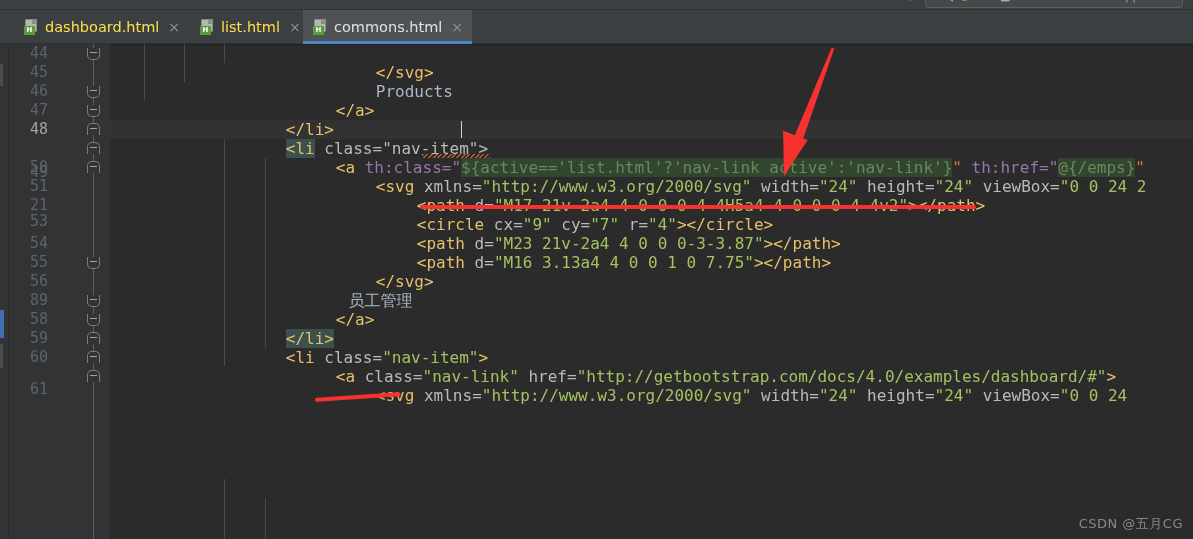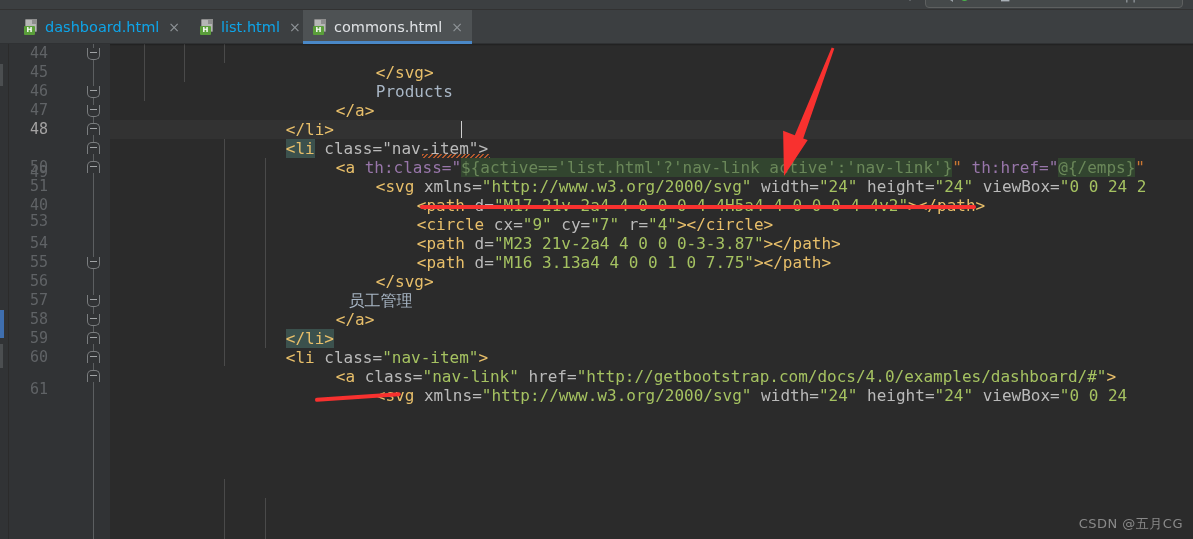--- a/index.html
+++ b/index.html
@@ -84,21 +84,21 @@
     cursor: default;
   }
   .tab.active { background: #4e5254; }
   .tab .t-under {
     position: absolute;
     left: 0; bottom: 0;
     height: 3px; width: 100%;
     background: #4a88c7;
   }
   .tab-label {
-    color: #0ea5e9;
+    color: #fde047;
     font-family: "DejaVu Sans", sans-serif;
     font-size: 14.5px;
     white-space: nowrap;
     margin-left: 7px;
   }
   .tab.active .tab-label { color: #dfe2e5; }
   .tab-close {
     margin-left: 9px;
     color: #8e9397;
     font-family: "DejaVu Sans", sans-serif;
@@ -384,30 +384,30 @@
         <div class="fold-mark open" style="top: 98px;">
           <span class="box"></span>
           <span class="minus"></span>
         </div>
         <div class="lineno" style="top: 114px;">50</div>
         <div class="fold-mark open" style="top: 117px;">
           <span class="box"></span>
           <span class="minus"></span>
         </div>
         <div class="lineno" style="top: 133px;">51</div>
-        <div class="lineno" style="top: 152px;">40</div>
+        <div class="lineno" style="top: 152px;">21</div>
         <div class="lineno" style="top: 161px; margin-top: 7px;">53</div>
         <div class="lineno" style="top: 190px;">54</div>
         <div class="lineno" style="top: 209px;">55</div>
         <div class="fold-mark close" style="top: 212px;">
           <span class="box"></span>
           <span class="minus"></span>
         </div>
         <div class="lineno" style="top: 228px;">56</div>
-        <div class="lineno" style="top: 247px;">57</div>
+        <div class="lineno" style="top: 247px;">89</div>
         <div class="fold-mark close" style="top: 250px;">
           <span class="box"></span>
           <span class="minus"></span>
         </div>
         <div class="lineno" style="top: 266px;">58</div>
         <div class="fold-mark close" style="top: 269px;">
           <span class="box"></span>
           <span class="minus"></span>
         </div>
         <div class="lineno" style="top: 285px;">59</div>

